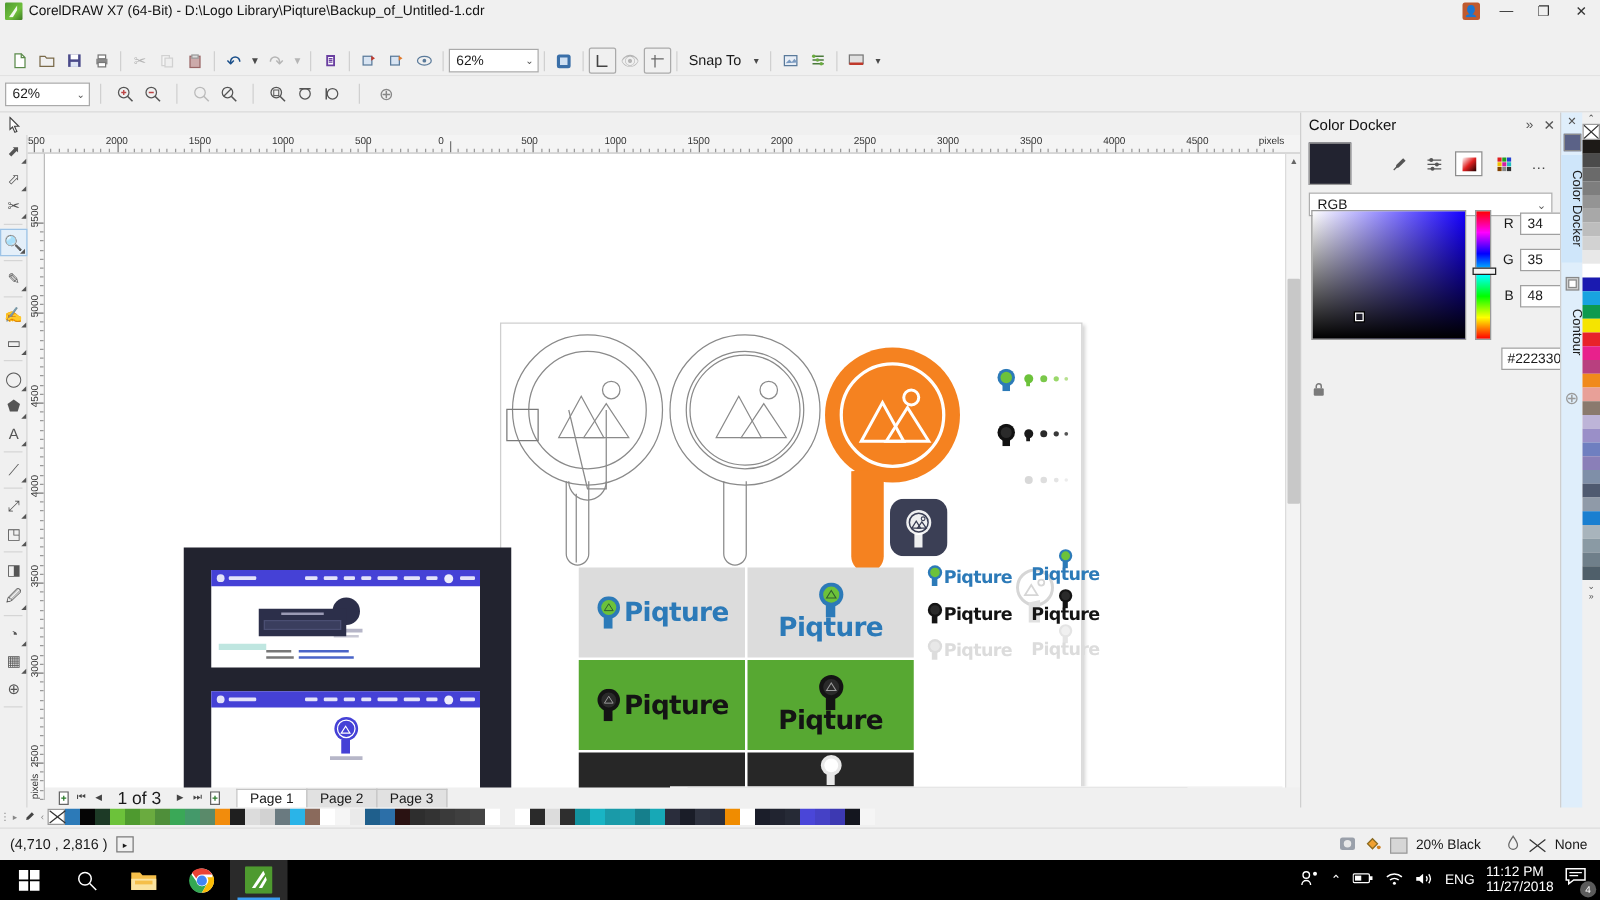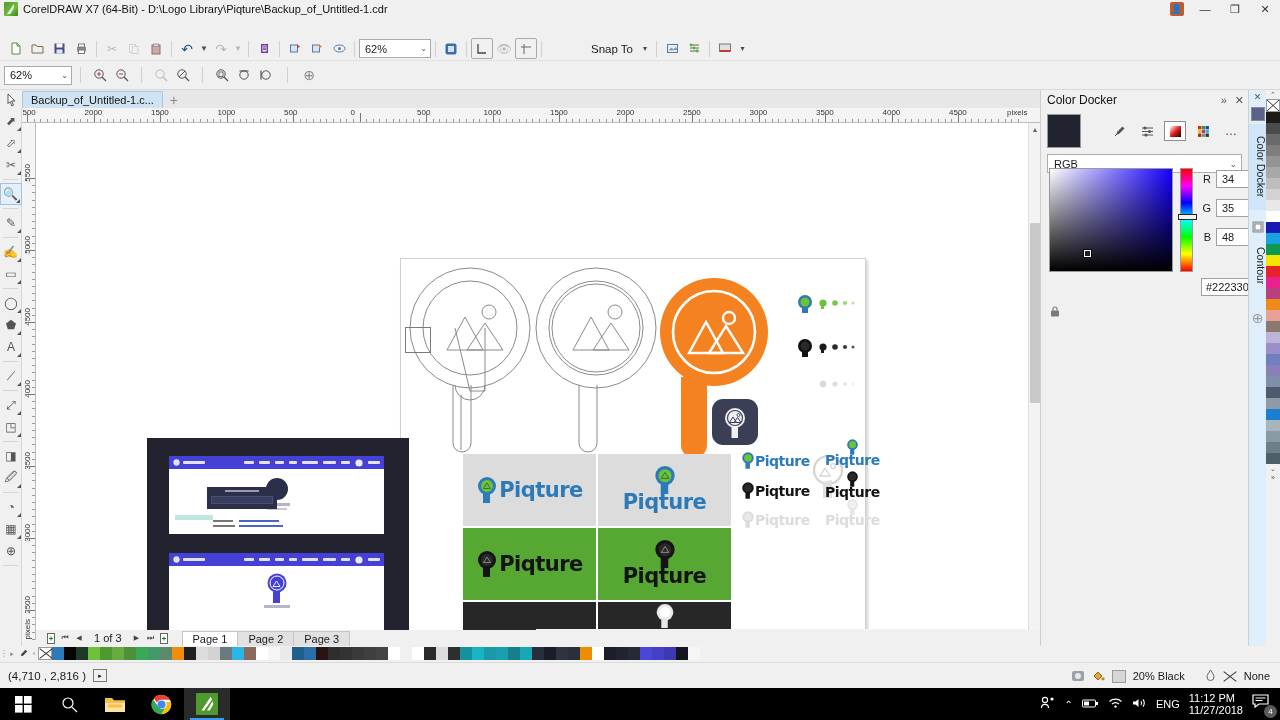--- a/index.html
+++ b/index.html
@@ -39,21 +39,21 @@
   .toolbar1 { position:absolute; left:0; top:37px; width:1280px; height:24px;
     background:#f0f0f0; border-bottom:1px solid #e2e2e2;
     display:flex; align-items:center; padding-left:4px; }
   .tbtn { width:22px;height:21px; display:flex;align-items:center;justify-content:center;
     border:1px solid transparent; border-radius:2px; color:#4a4a4a; font-size:12px; }
   .tbtn.dis{ opacity:.35; }
   .tsep { width:1px;height:16px;background:#d0d0d0;margin:0 4px; }
   .tb-combo { width:72px;height:19px;border:1px solid #aaa;background:#fff;
     display:flex;align-items:center;justify-content:space-between;padding:0 3px 0 5px;font-size:11px;}
   .tb-combo .car{ font-size:8px; color:#555; }
-  .tb-text { font-size:11.5px; padding:0 5px;margin-left:40px; }
+  .tb-text { font-size:11.5px; padding:0 5px; }
 
   
   .toolbar2 { position:absolute; left:0; top:61px; width:1280px; height:29px;
     background:#f0f0f0; border-bottom:1px solid #d9d9d9;
     display:flex; align-items:center; padding-left:4px; }
   .zoom-combo { width:68px;height:19px;border:1px solid #aaa;background:#fff;
     display:flex;align-items:center;justify-content:space-between;padding:0 3px 0 5px;font-size:11px;}
 
   
   .docbar { position:absolute; left:22px; top:90px; width:1018px; height:18px;
@@ -163,21 +163,21 @@
   
   .rpal { position:absolute; left:1266px; top:90px; width:14px; height:558px; background:#f0f0f0; }
   .rpal .c { width:14px; height:11px; }
   .rpal .nav{ height:9px; display:flex;align-items:center;justify-content:center;font-size:7px;color:#555;}
 
   
   .pagebar { position:absolute; left:36px; top:630px; width:1004px; height:16px;
      background:#f0f0f0; display:flex; align-items:center; }
   .pb-icon{ width:14px;height:14px;display:flex;align-items:center;justify-content:center;
      font-size:9px;color:#444; }
-  .pg-label{ font-size:11px; padding:0 8px; }
+  .pg-label{ font-size:14px; padding:0 8px; }
   .ptab{ height:15px; padding:0 10px; display:flex;align-items:center; font-size:11px;
      background:#e1e1e1; border:1px solid #c4c4c4; border-bottom:none;
      border-radius:0; margin-right:-1px; }
   .ptab.active{ background:#fff; }
 
   .palbar { position:absolute; left:0; top:646px; width:1280px; height:15px; background:#f0f0f0;
      display:flex; align-items:center; }
   .palbar .handle{ width:8px;height:13px;display:flex;align-items:center;justify-content:center;
      color:#888; font-size:8px; }
   .palbar .pc{ width:12px;height:13px; border:0; }
@@ -401,26 +401,20 @@
     <div class="tbtn">
       <svg width="14" height="14" viewBox="0 0 14 14">
           <circle cx="7" cy="7" r="4.2" fill="none" stroke="#555"></circle>
           <path d="M2 2.5v9" stroke="#555" stroke-width="1.2"></path>
         </svg>
     </div>
     <div class="tsep" style="margin:0 10px;"></div>
     <div class="tbtn" style="font-size:14px;color:#888;">⊕</div>
   </div>
 
-  <div class="docbar">
-    <div class="doctab">
-      <span>Backup_of_Untitled-1.c...</span>
-    </div>
-    <div class="docadd">+</div>
-  </div>
 
   <div style="position:absolute;left:2px;top:91px;width:20px;height:18px;display:flex;align-items:center;justify-content:center;">
     <svg width="12" height="14" viewBox="0 0 12 14">
         <path d="M2 1l7 7H5.6l1.9 4.2-1.6.7L4 8.6 2 10.6z" fill="#fff" stroke="#444" stroke-width=".9"></path>
       </svg>
   </div>
 
   <div class="corner"></div>
   <div class="hruler" id="hruler">
       <div class="tk" style="left: -4px;">2500</div>

